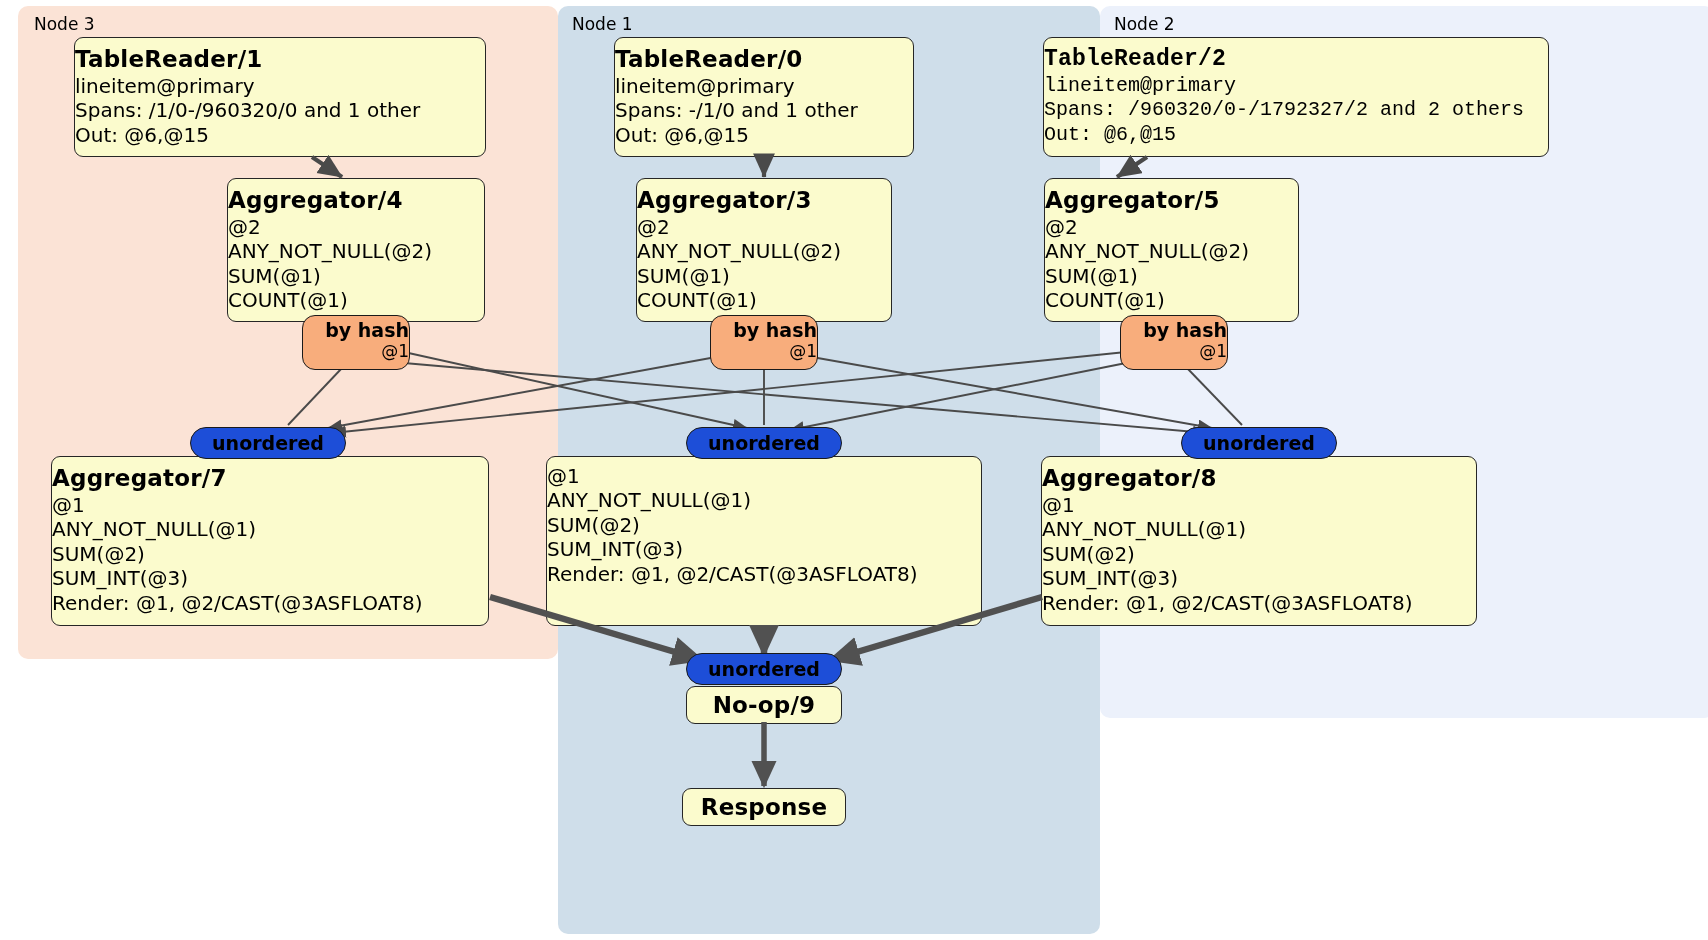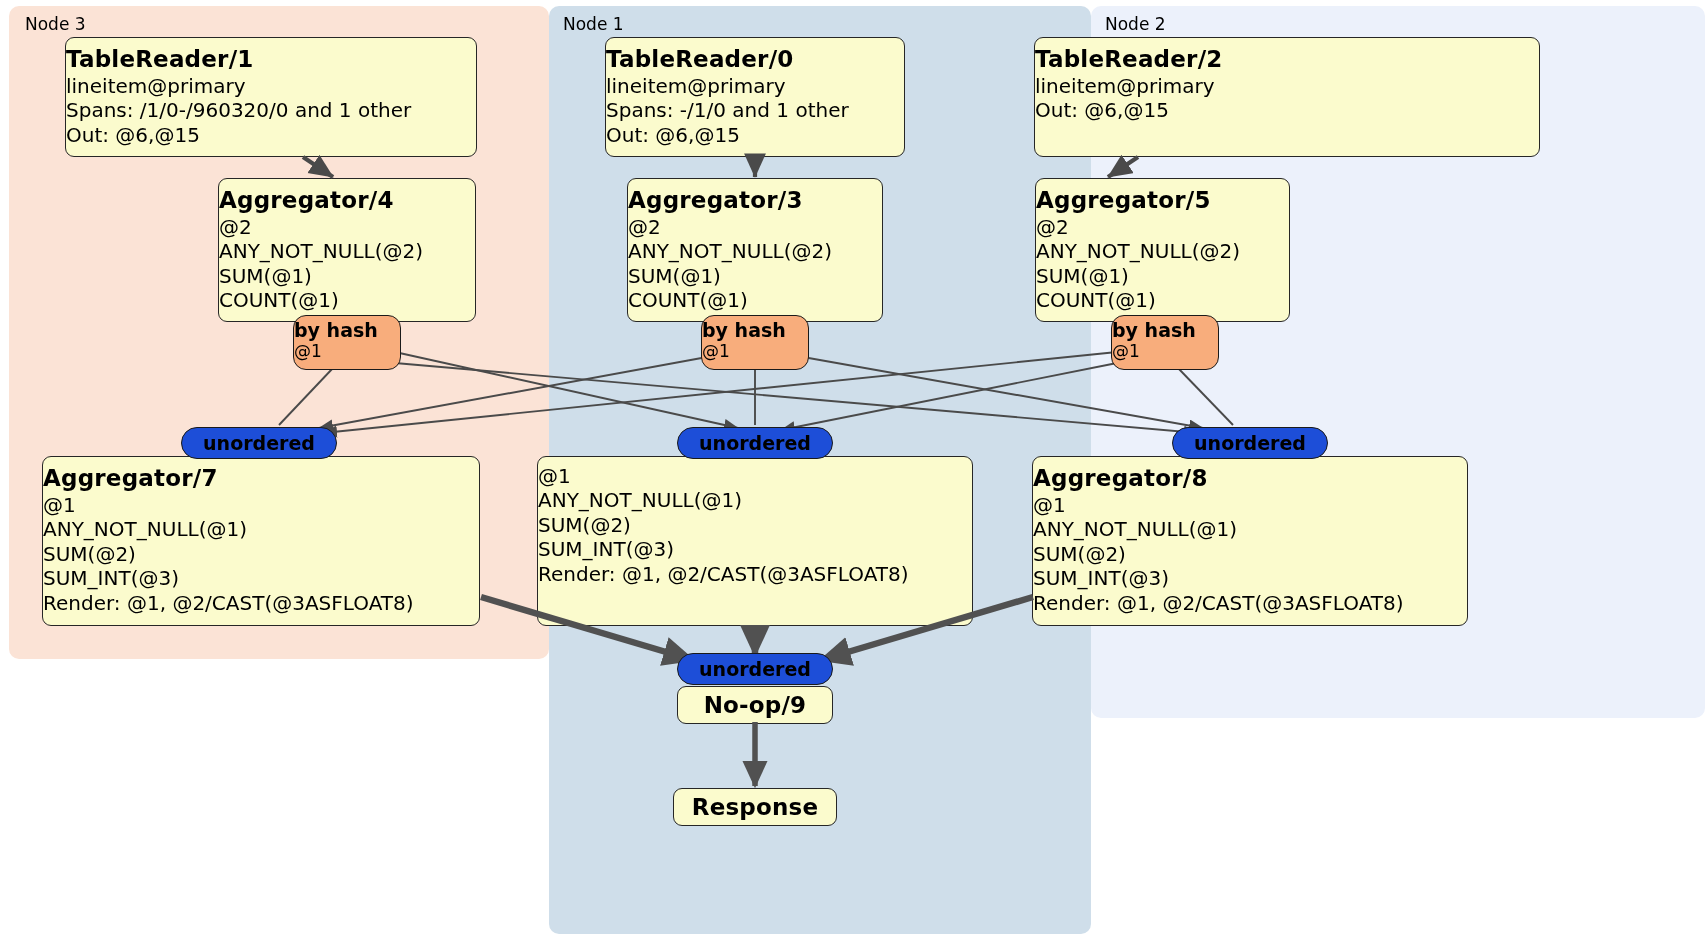--- a/index.html
+++ b/index.html
@@ -9,21 +9,21 @@
   }
   body {
     font-family: "DejaVu Sans", "Liberation Sans", sans-serif;
     width: 1708px;
     height: 940px;
     position: relative;
     overflow: hidden;
   }
   #canvas {
     position: absolute;
-    left: 3px; top: 0;
+    left: 12px; top: 0;
     width: 1688px;
     height: 940px;
   }
   
   .cluster {
     position: absolute;
     border-radius: 10px;
     box-sizing: border-box;
   }
   .cluster-label {
@@ -62,21 +62,21 @@
     justify-content: center;
     padding-top: 0;
   }
   .gbox.small .t { margin-bottom: 0; }
 
   
   .badge {
     position: absolute;
     box-sizing: border-box;
     border: 1.6px solid #1a1a1a;
-    text-align: left;
+    text-align: right;
     color: #000;
     z-index: 6;
   }
   .badge-hash {
     background: #f7a濃;
     background: #f8ad7c;
     border-radius: 13px;
     padding-top: 4px;
     line-height: 1.15;
   }
@@ -172,23 +172,24 @@
     <span class="l">Out: @6,@15</span>
   </div>
 
   <div class="gbox" style="left:602px; top:37px; width:300px; height:120px;">
     <span class="t">TableReader/0</span>
     <span class="l">lineitem@primary</span>
     <span class="l">Spans: -/1/0 and 1 other</span>
     <span class="l">Out: @6,@15</span>
   </div>
 
-  <div class="gbox" style="left:1031px; top:37px; width:506px; height:120px;">
+  <div class="gbox" style="left:1031px; top:37px; width:506px; height:120px;font-family:Liberation Mono, monospace;">
     <span class="t">TableReader/2</span>
     <span class="l">lineitem@primary</span>
+    <span class="l">Spans: /960320/0-/1792327/2 and 2 others</span>
     <span class="l">Out: @6,@15</span>
   </div>
 
   <div class="gbox" style="left:215px; top:178px; width:258px; height:144px;">
     <span class="t">Aggregator/4</span>
     <span class="l">@2</span>
     <span class="l">ANY_NOT_NULL(@2)</span>
     <span class="l">SUM(@1)</span>
     <span class="l">COUNT(@1)</span>
   </div>

